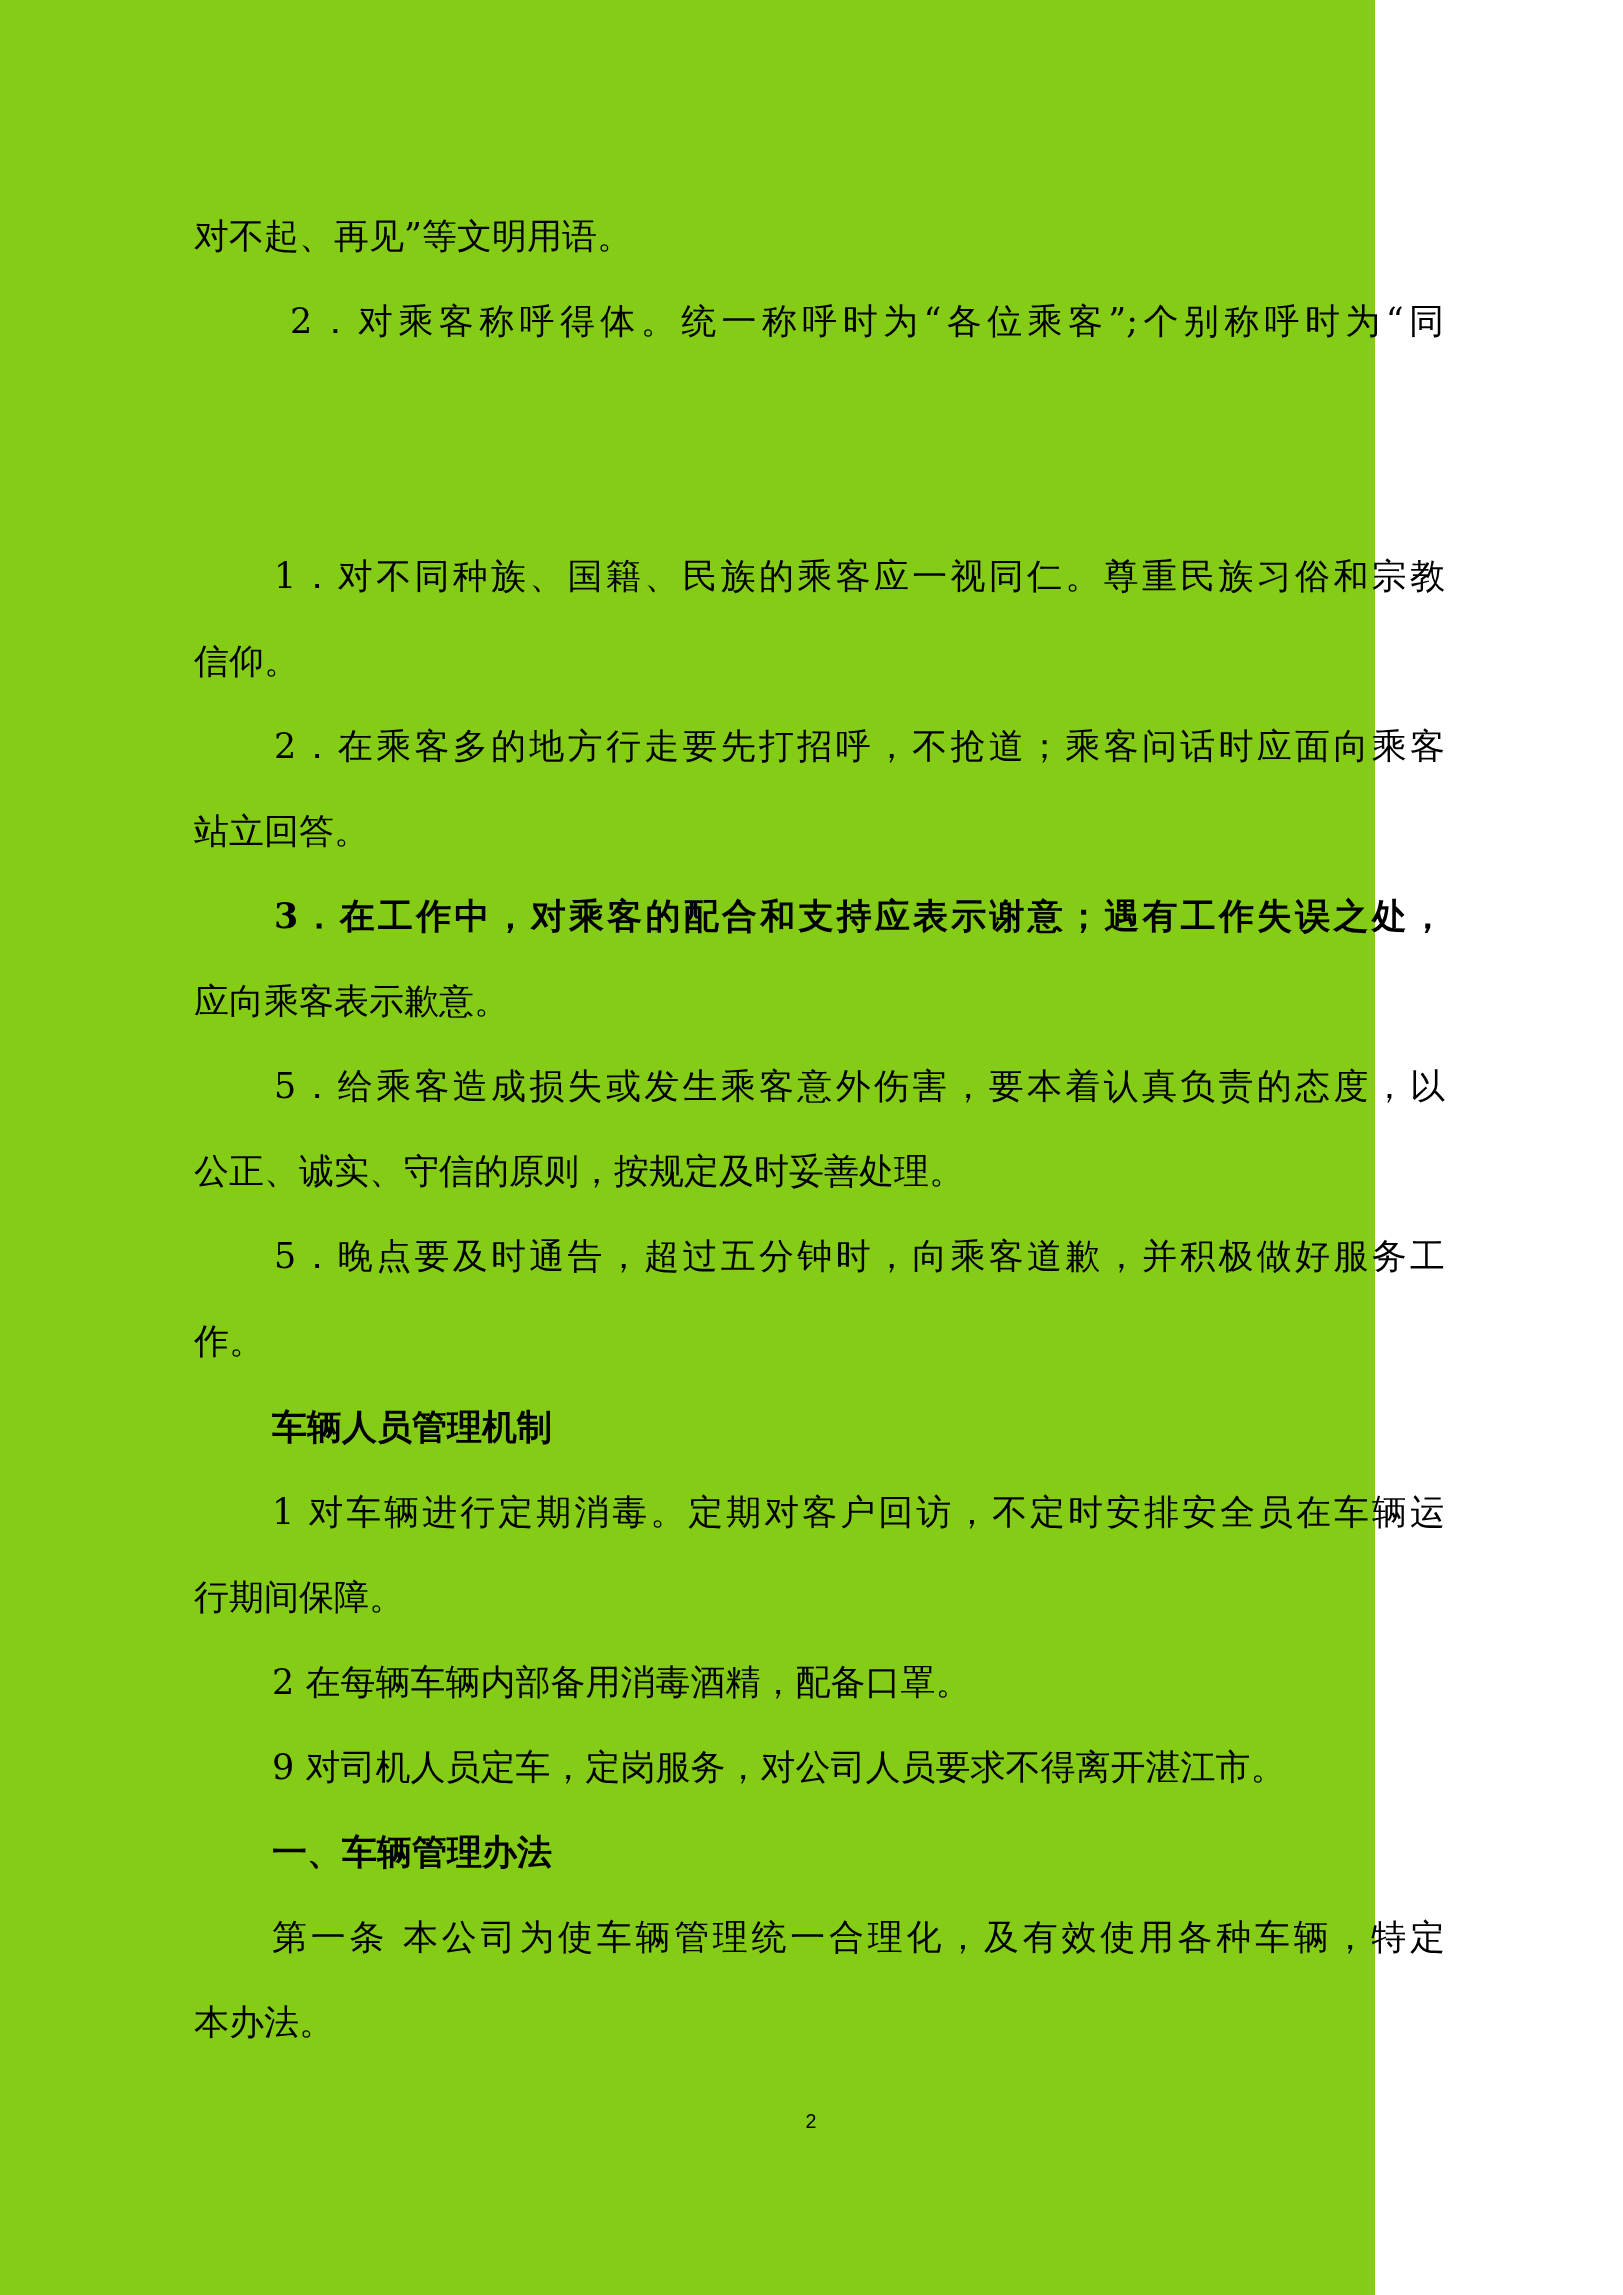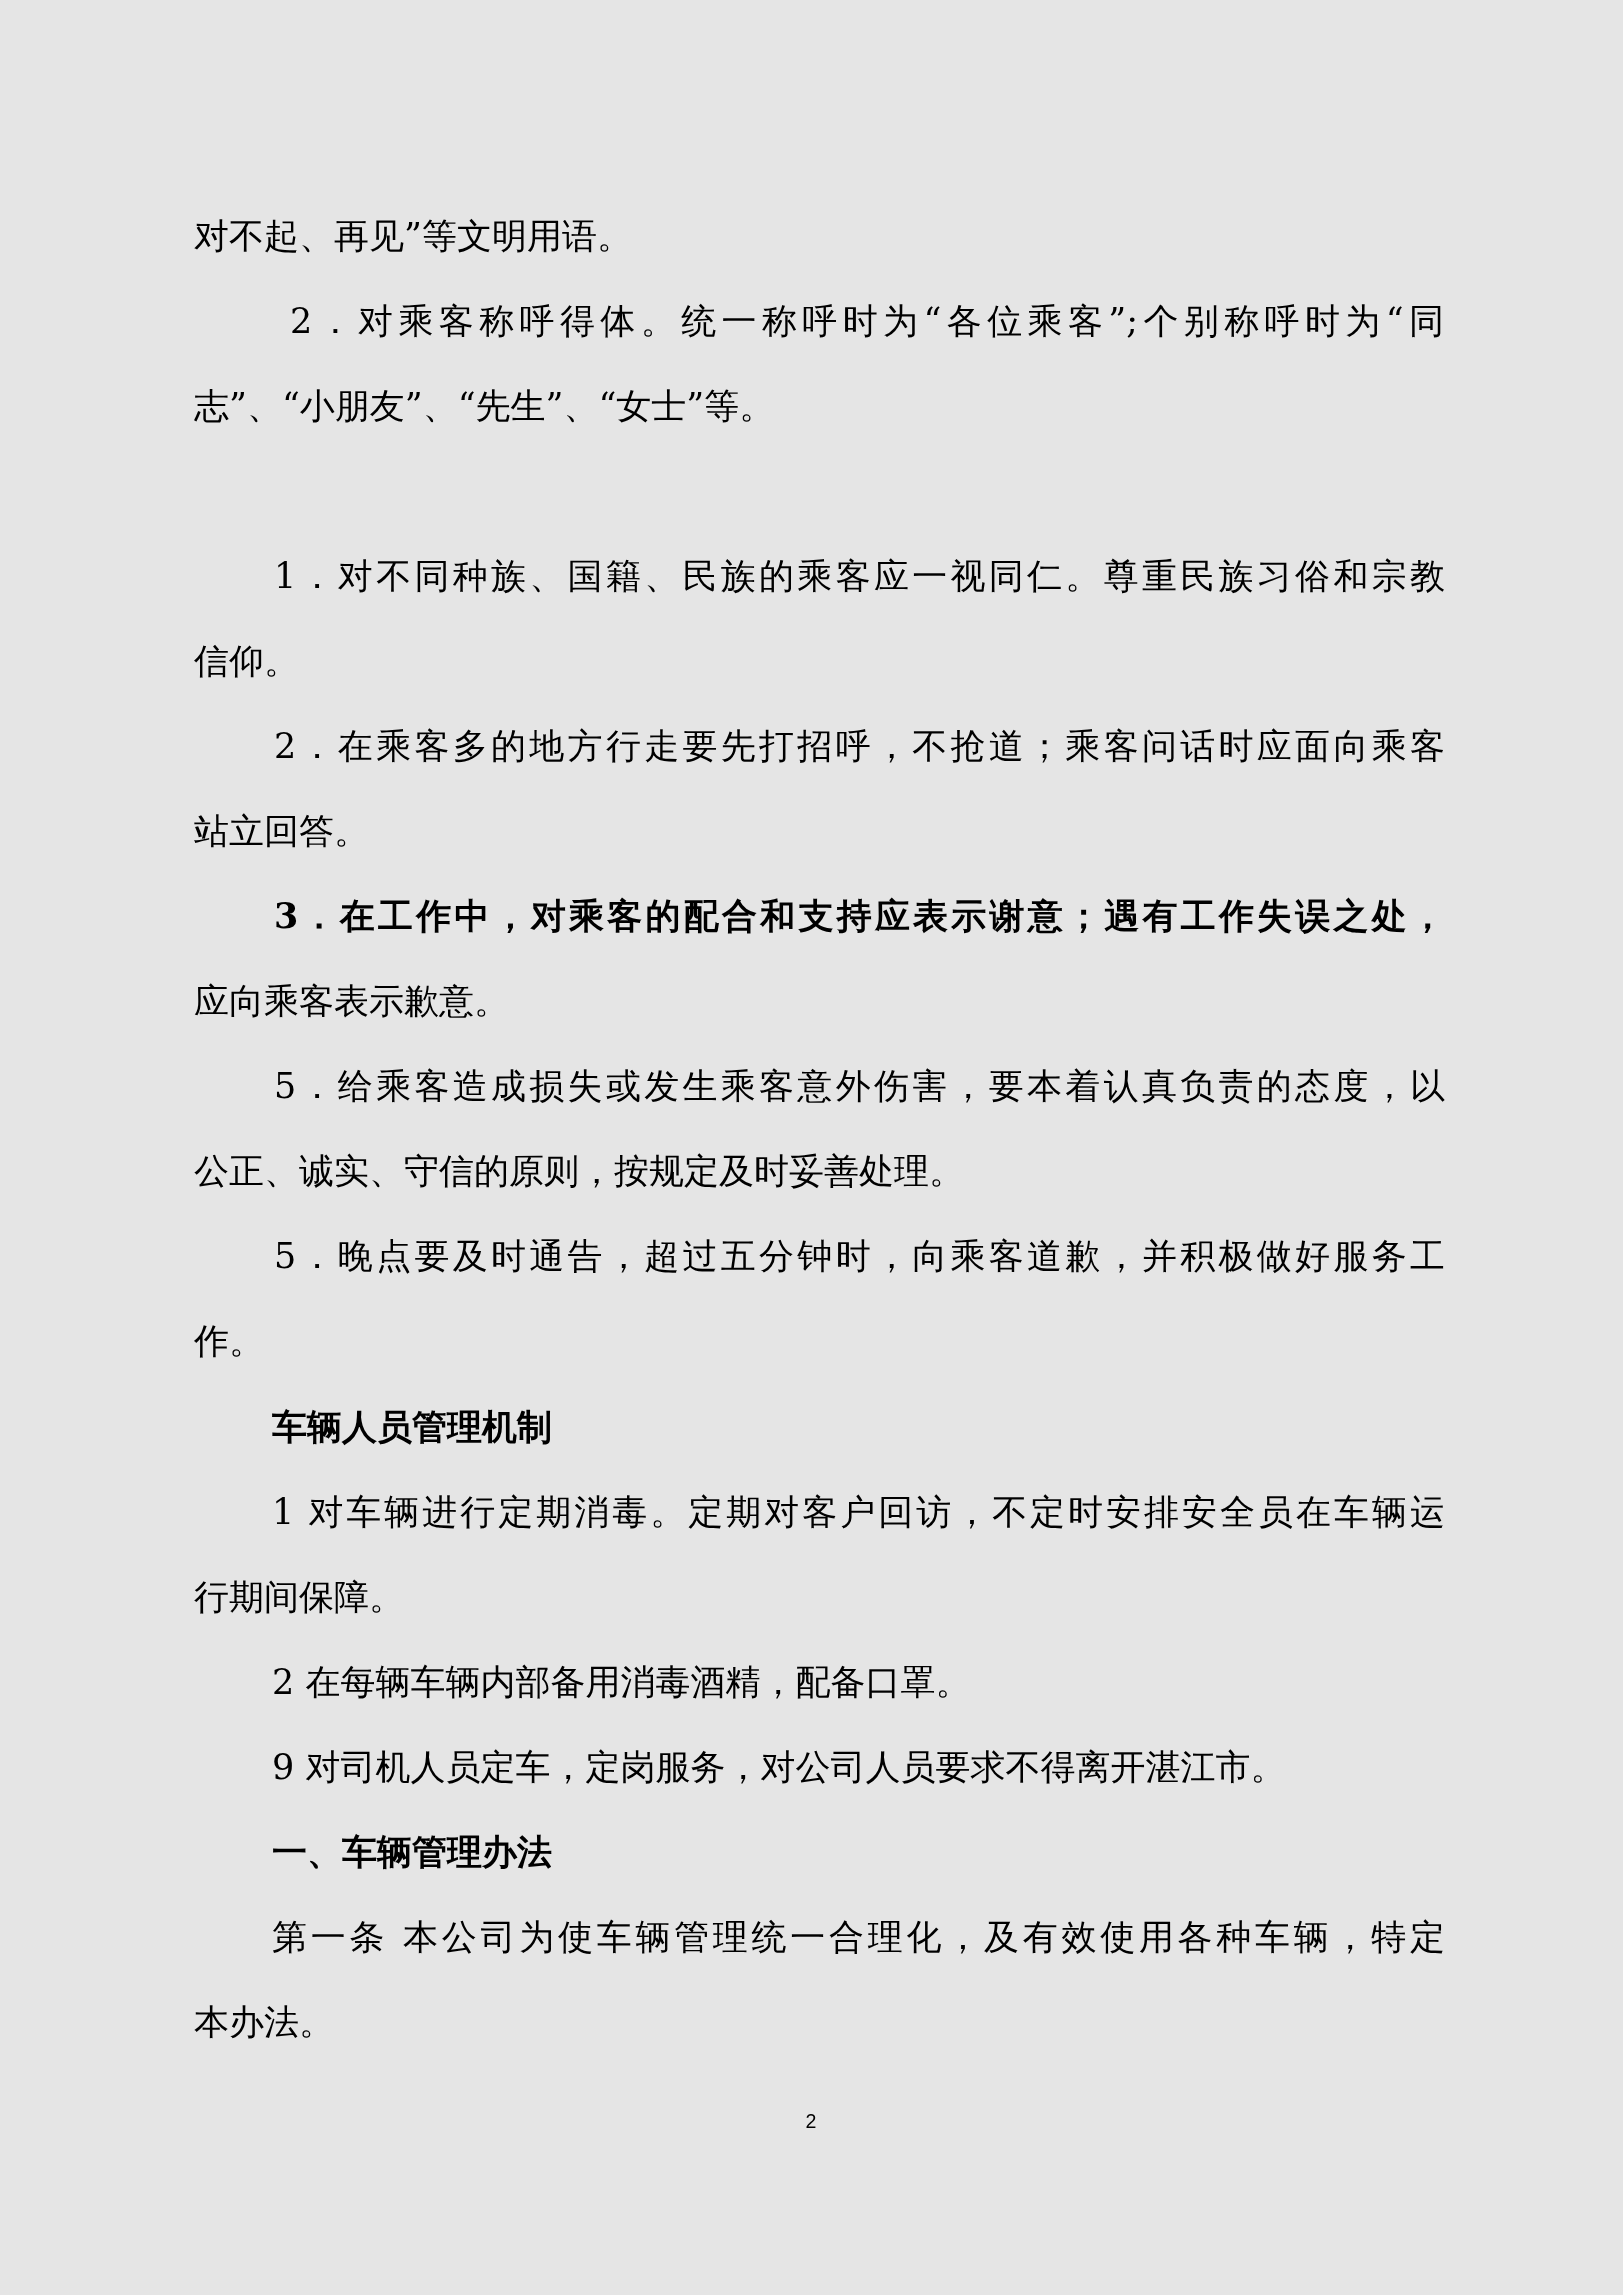--- a/index.html
+++ b/index.html
@@ -1,32 +1,31 @@
 <!DOCTYPE html>
 <html style="font-size:10.5px"><head>
 <meta charset="utf-8">
 <style>
   html, body { margin:0; padding:0; background:#ffffff; }
   body { width:1623px; height:2295px; position:relative; overflow:hidden;
          font-family:"DejaVu Serif","Liberation Serif",serif; color:#000; }
-  .page { position:absolute; left:0; top:0; width:1623px; height:2295px; background:#e5e5e5; }
+  .page { position:absolute; left:0; top:0; width:1375px; height:2295px; background:#84cc16; }
   .line { position:absolute; left:194px; width:1250px; font-size:35px; line-height:42px;
           white-space:nowrap; text-align:justify; text-align-last:justify; }
   .line.last { text-align-last:left; }
   .bold { font-weight:bold; }
   .pagenum { position:absolute; left:798px; top:2110px; width:26px; text-align:center;
              font-family:"Liberation Sans","DejaVu Sans",sans-serif; font-size:19.6px; }
 </style>
 </head>
 <body>
 
 <div class="page">
   <div class="line last" style="top:215px;">对不起、再见”等文明用语。</div>
   <div class="line" style="top:300px;left:290px;width:1154px;">2．对乘客称呼得体。统一称呼时为“各位乘客”;个别称呼时为“同</div>
-  <div class="line last" style="top:385px;">志”、“小朋友”、“先生”、“女士”等。</div>
   <div class="line" style="top:555px;left:274px;width:1171px;">1．对不同种族、国籍、民族的乘客应一视同仁。尊重民族习俗和宗教</div>
   <div class="line last" style="top:640px;">信仰。</div>
   <div class="line" style="top:725px;left:274px;width:1171px;">2．在乘客多的地方行走要先打招呼，不抢道；乘客问话时应面向乘客</div>
   <div class="line last" style="top:810px;">站立回答。</div>
   <div class="line" style="top:895px;left:274px;width:1171px;font-weight:bold;">3．在工作中，对乘客的配合和支持应表示谢意；遇有工作失误之处，</div>
   <div class="line last" style="top:980px;">应向乘客表示歉意。</div>
   <div class="line" style="top:1065px;left:274px;width:1171px;">5．给乘客造成损失或发生乘客意外伤害，要本着认真负责的态度，以</div>
   <div class="line last" style="top:1150px;">公正、诚实、守信的原则，按规定及时妥善处理。</div>
   <div class="line" style="top:1235px;left:274px;width:1171px;">5．晚点要及时通告，超过五分钟时，向乘客道歉，并积极做好服务工</div>
   <div class="line last" style="top:1320px;">作。</div>

